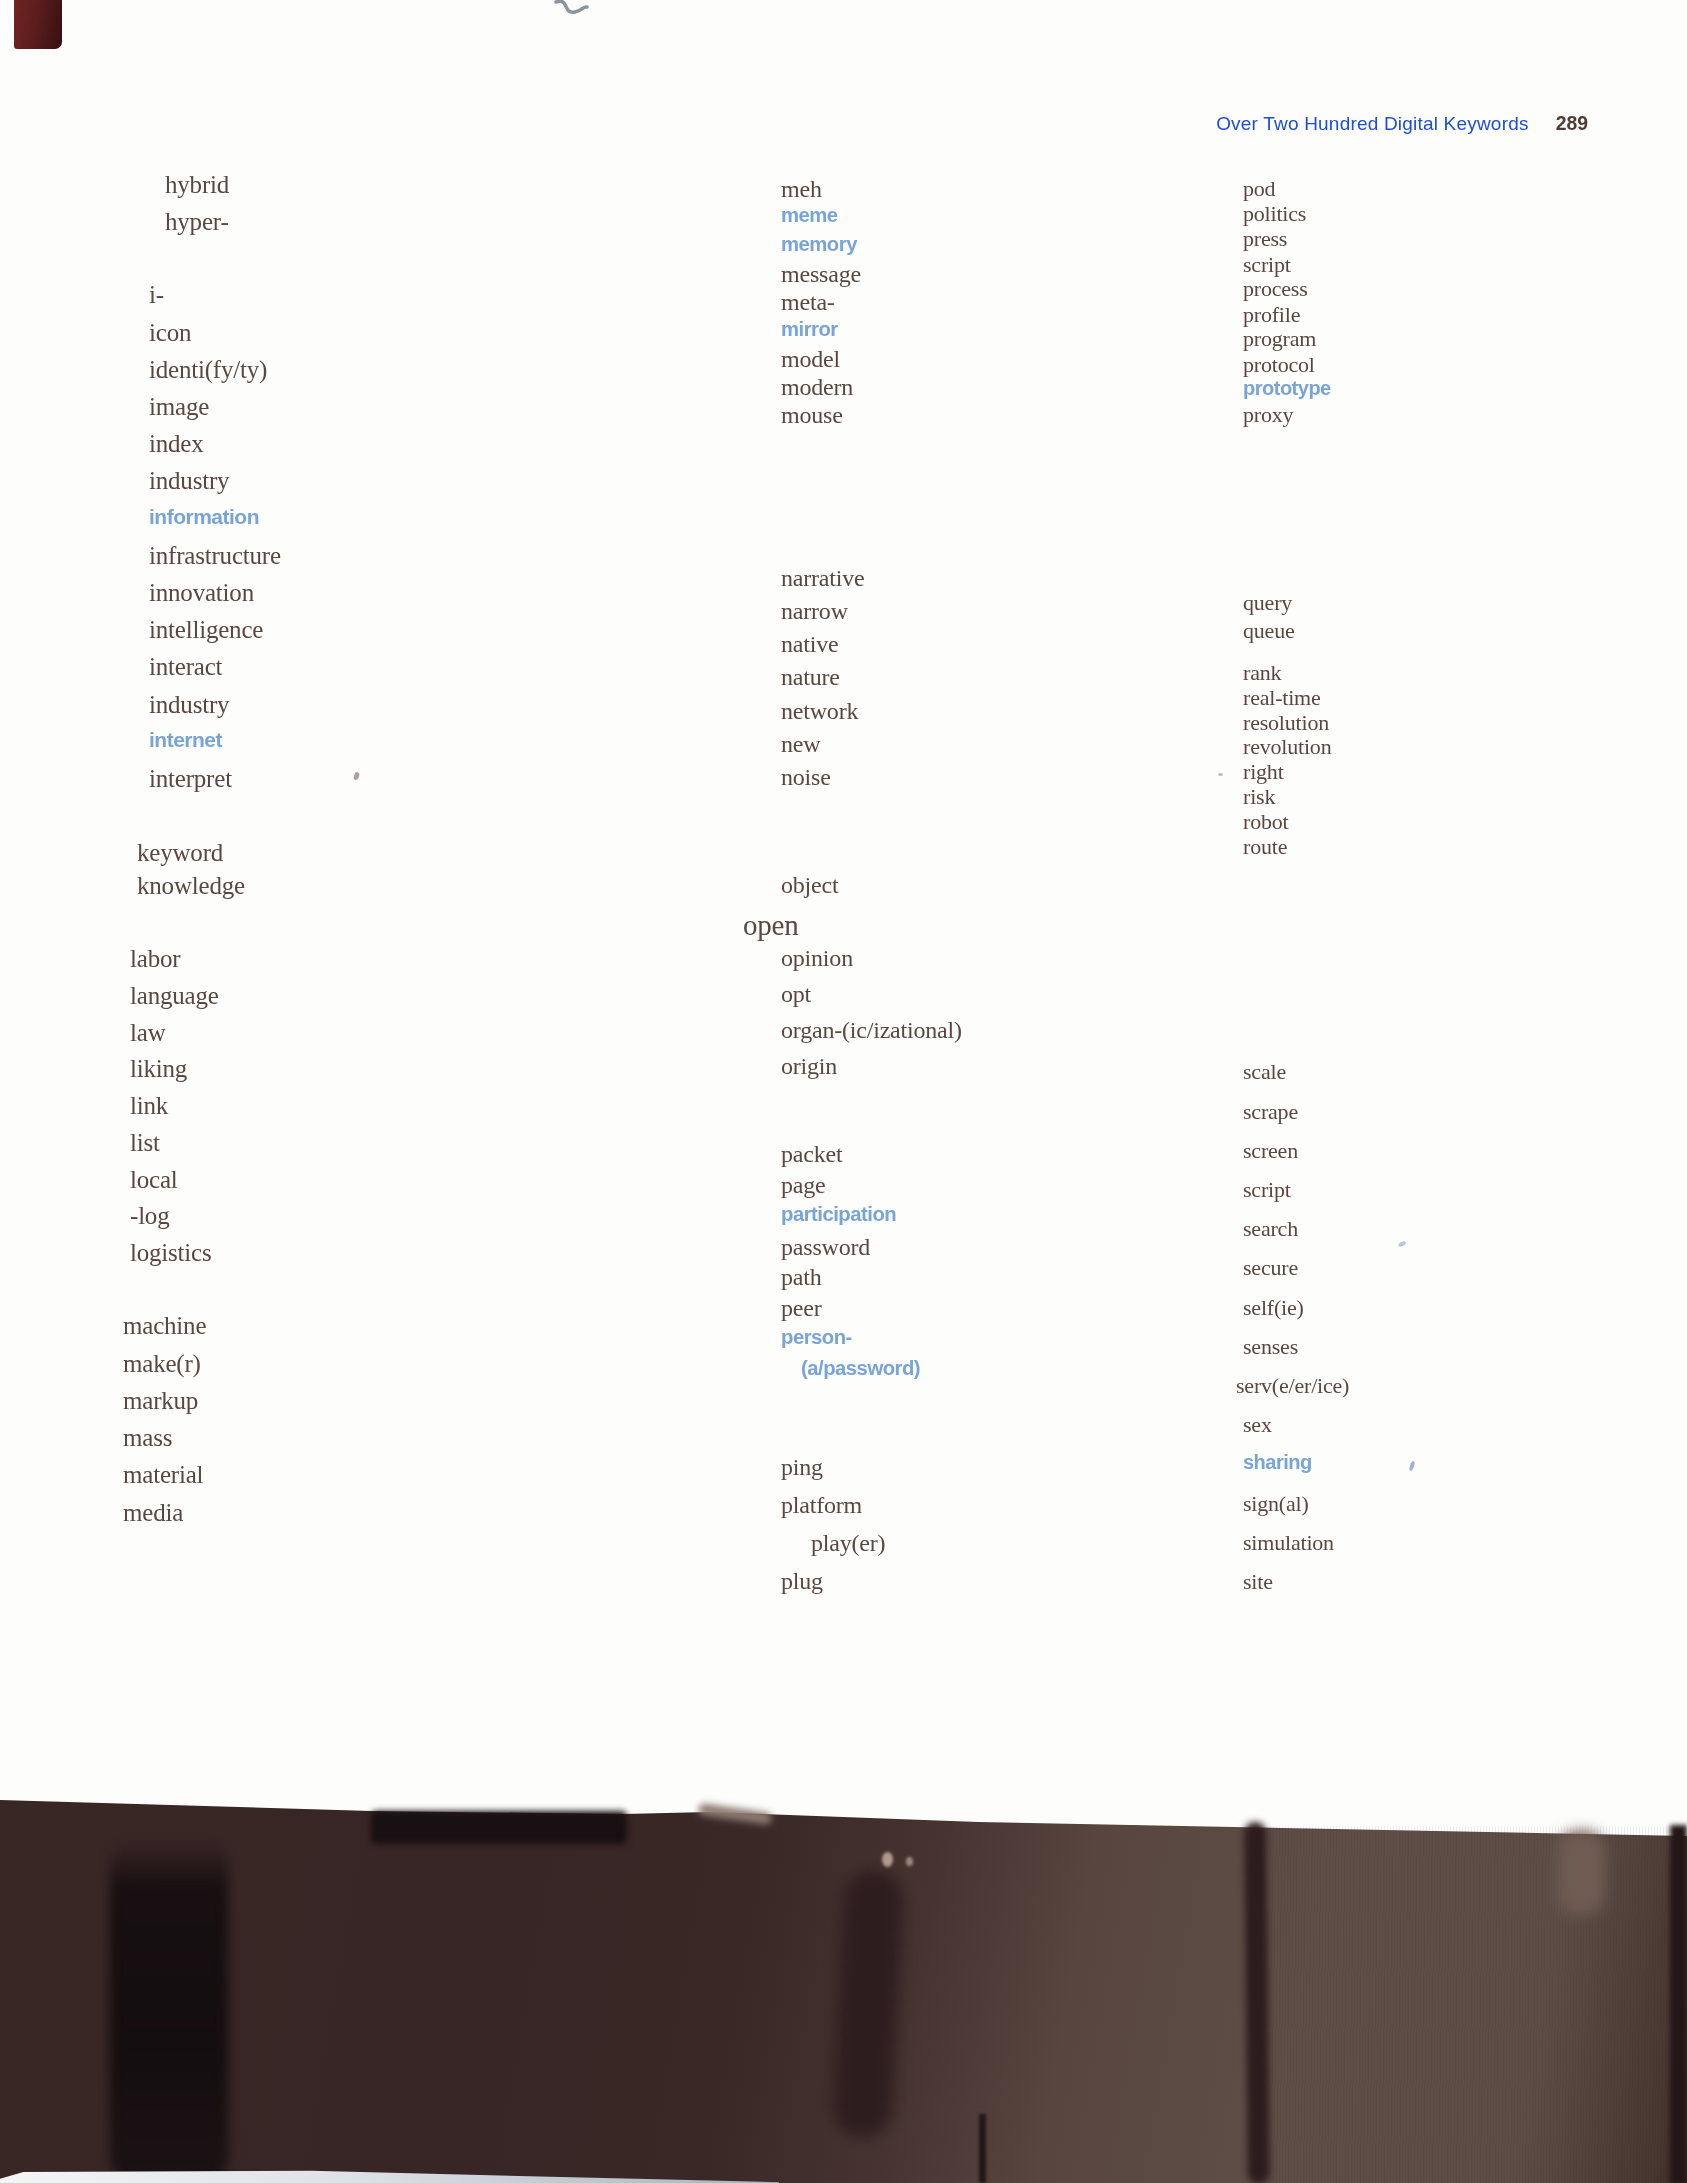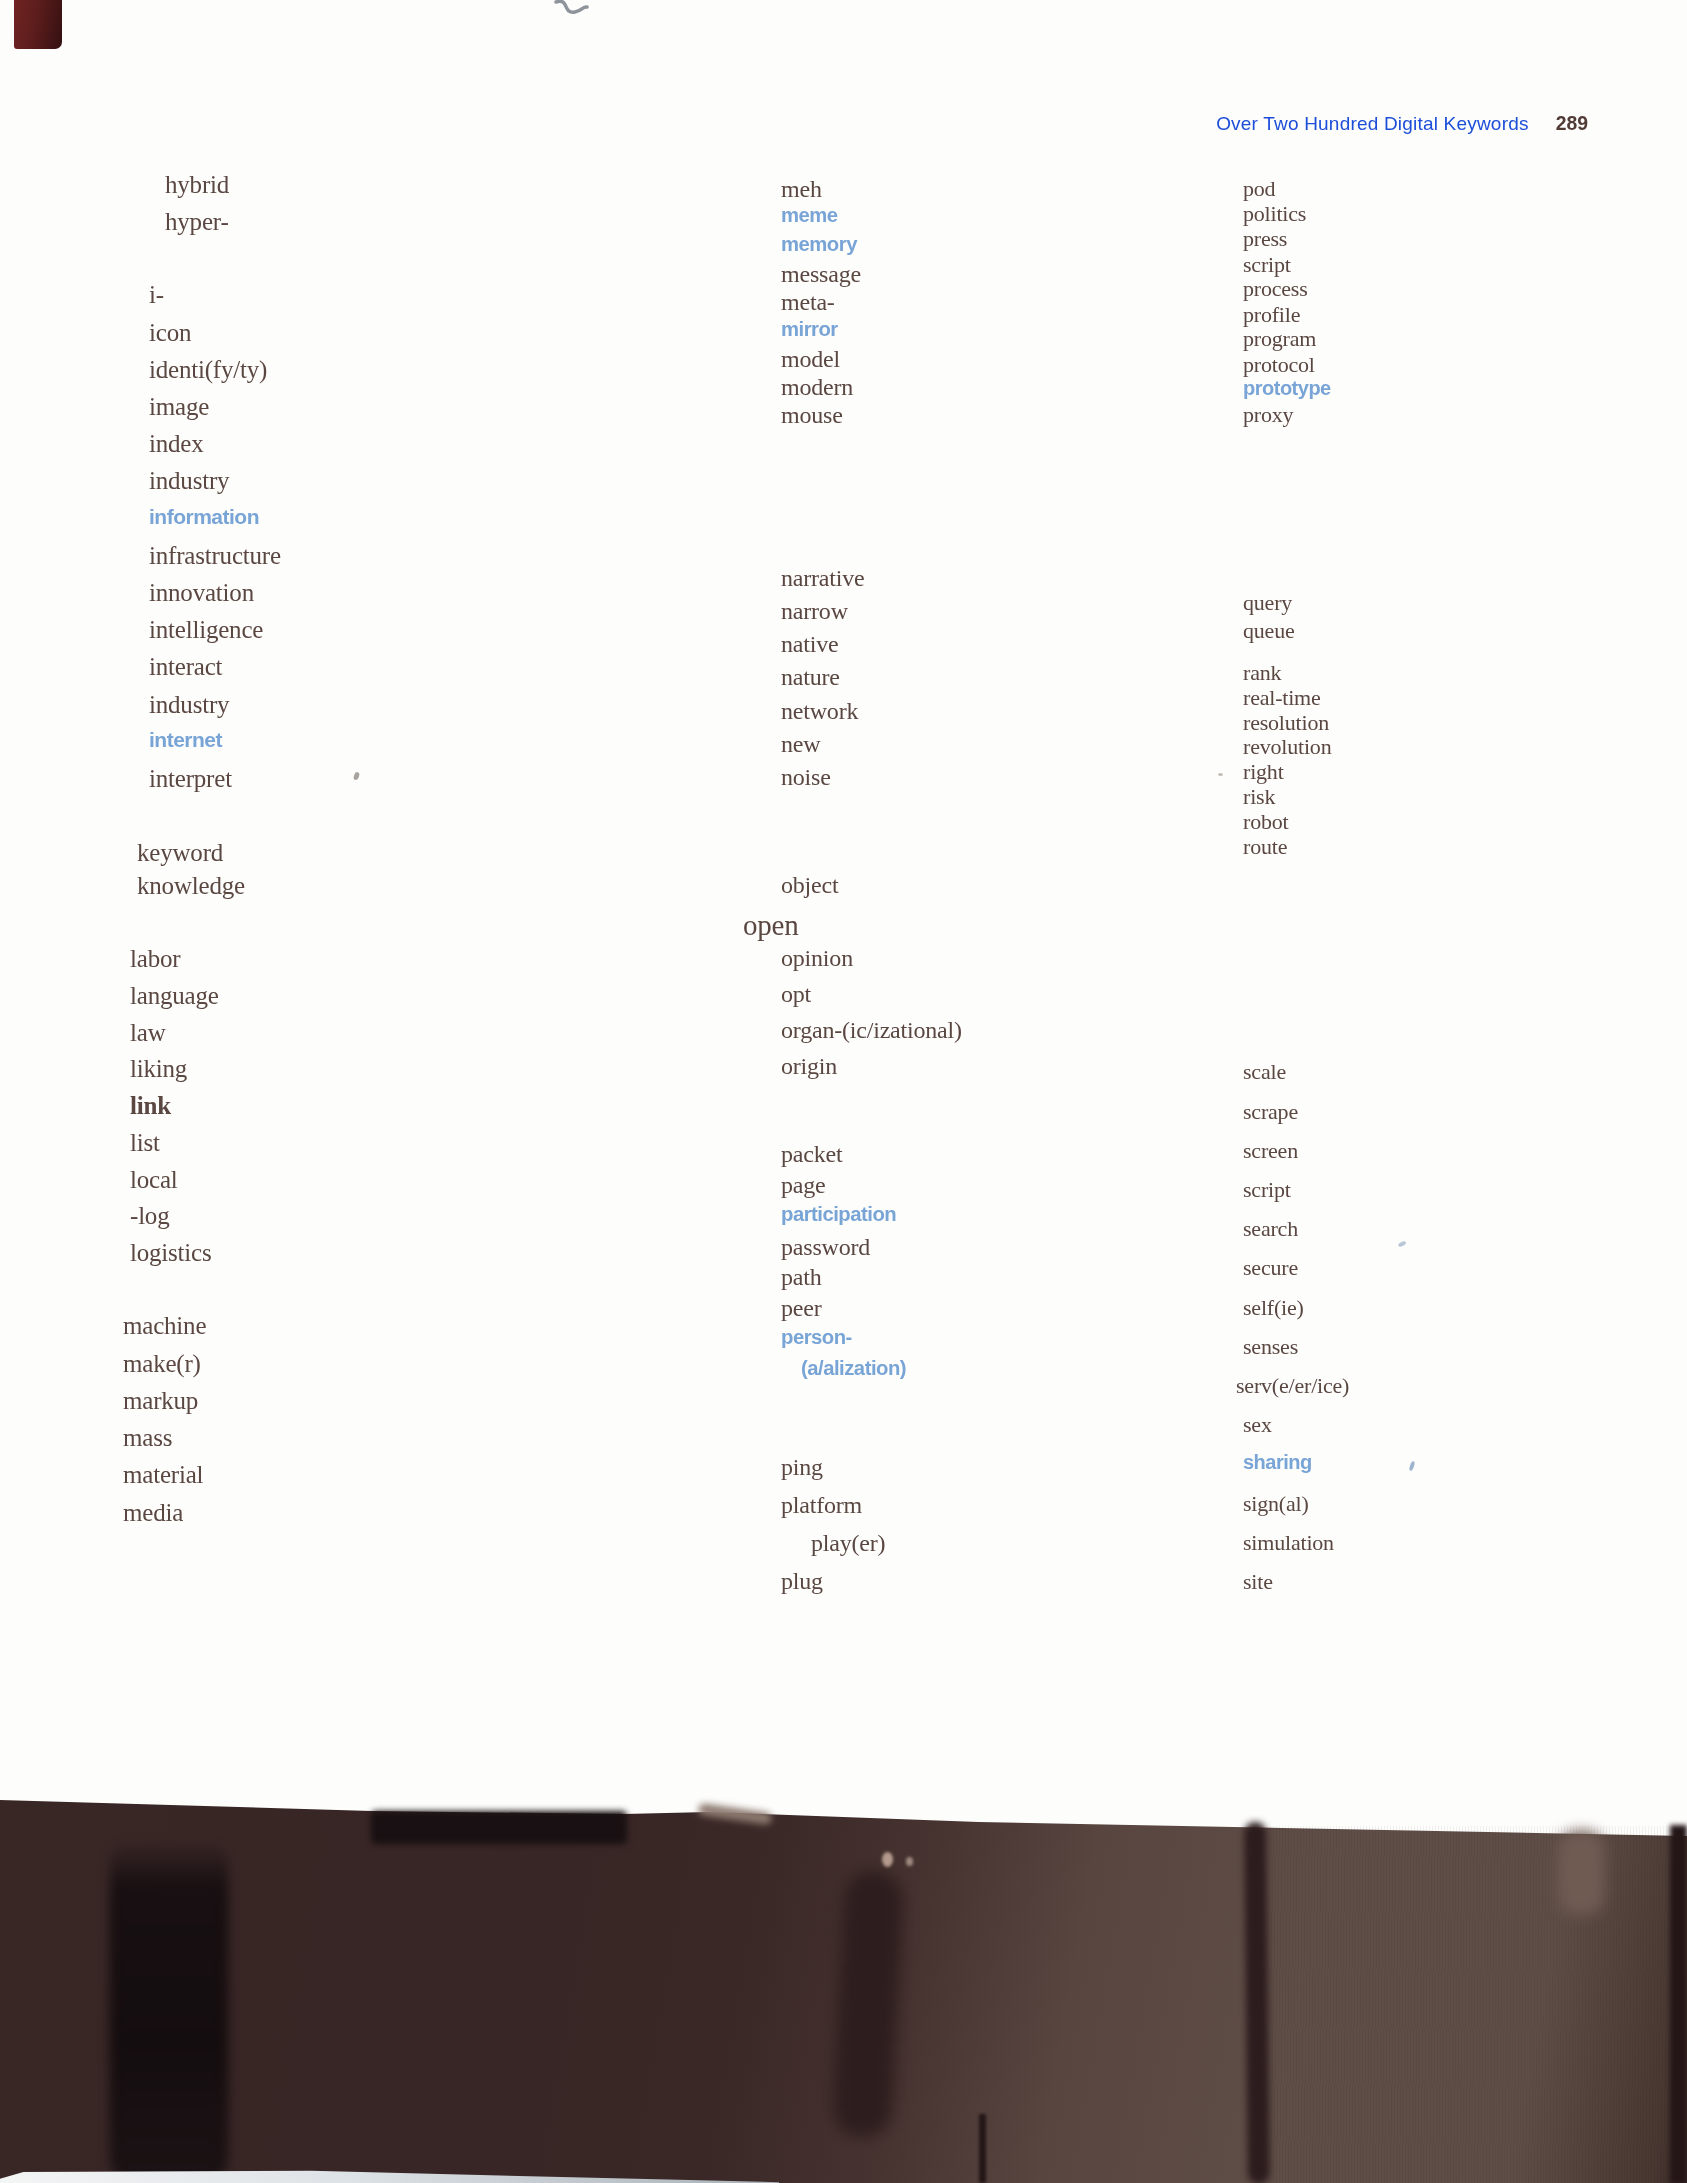--- a/index.html
+++ b/index.html
@@ -80,21 +80,21 @@
     <span class="w" style="left: 149px; top: 653px; font-size: 25px;">interact</span>
     <span class="w" style="left: 149px; top: 691px; font-size: 25px;">industry</span>
     <span class="w hl" style="left: 149px; top: 728px; font-size: 21px;">internet</span>
     <span class="w" style="left: 149px; top: 765px; font-size: 25px;">interpret</span>
     <span class="w" style="left: 137px; top: 839px; font-size: 25px;">keyword</span>
     <span class="w" style="left: 137px; top: 872px; font-size: 25px;">knowledge</span>
     <span class="w" style="left: 130px; top: 945px; font-size: 25px;">labor</span>
     <span class="w" style="left: 130px; top: 982px; font-size: 25px;">language</span>
     <span class="w" style="left: 130px; top: 1019px; font-size: 25px;">law</span>
     <span class="w" style="left: 130px; top: 1055px; font-size: 25px;">liking</span>
-    <span class="w" style="left: 130px; top: 1092px; font-size: 25px; font-weight: bold;">link</span>
+    <span class="w" style="left: 130px; top: 1092px; font-size: 25px;">link</span>
     <span class="w" style="left: 130px; top: 1129px; font-size: 25px;">list</span>
     <span class="w" style="left: 130px; top: 1166px; font-size: 25px;">local</span>
     <span class="w" style="left: 130px; top: 1202px; font-size: 25px;">-log</span>
     <span class="w" style="left: 130px; top: 1239px; font-size: 25px; text-align: center;">logistics</span>
     <span class="w" style="left: 123px; top: 1312px; font-size: 25px;">machine</span>
     <span class="w" style="left: 123px; top: 1350px; font-size: 25px;">make(r)</span>
     <span class="w" style="left: 123px; top: 1387px; font-size: 25px;">markup</span>
     <span class="w" style="left: 123px; top: 1424px; font-size: 25px;">mass</span>
     <span class="w" style="left: 123px; top: 1461px; font-size: 25px;">material</span>
     <span class="w" style="left: 123px; top: 1499px; font-size: 25px;">media</span>
@@ -120,21 +120,21 @@
     <span class="w" style="left: 781px; top: 981px; font-size: 24px;">opt</span>
     <span class="w" style="left: 781px; top: 1017px; font-size: 24px;">organ-(ic/izational)</span>
     <span class="w" style="left: 781px; top: 1053px; font-size: 24px;">origin</span>
     <span class="w" style="left: 781px; top: 1141px; font-size: 24px;">packet</span>
     <span class="w" style="left: 781px; top: 1172px; font-size: 24px;">page</span>
     <span class="w hl" style="left: 781px; top: 1203px; font-size: 20.3px;">participation</span>
     <span class="w" style="left: 781px; top: 1234px; font-size: 24px;">password</span>
     <span class="w" style="left: 781px; top: 1264px; font-size: 24px;">path</span>
     <span class="w" style="left: 781px; top: 1295px; font-size: 24px;">peer</span>
     <span class="w hl" style="left: 781px; top: 1326px; font-size: 20.3px;">person-</span>
-    <span class="w hl" style="left: 801px; top: 1357px; font-size: 20.3px;">(a/alization)</span>
+    <span class="w hl" style="left: 801px; top: 1357px; font-size: 20.3px;">(a/password)</span>
     <span class="w" style="left: 781px; top: 1454px; font-size: 24px;">ping</span>
     <span class="w" style="left: 781px; top: 1492px; font-size: 24px;">platform</span>
     <span class="w" style="left: 781px; top: 1530px; font-size: 24px; margin-left: 30px;">play(er)</span>
     <span class="w" style="left: 781px; top: 1568px; font-size: 24px;">plug</span>
     <span class="w" style="left: 1243px; top: 176px; font-size: 22px;">pod</span>
     <span class="w" style="left: 1243px; top: 201px; font-size: 22px;">politics</span>
     <span class="w" style="left: 1243px; top: 226px; font-size: 22px;">press</span>
     <span class="w" style="left: 1243px; top: 252px; font-size: 22px;">script</span>
     <span class="w" style="left: 1243px; top: 276px; font-size: 22px;">process</span>
     <span class="w" style="left: 1243px; top: 302px; font-size: 22px;">profile</span>

